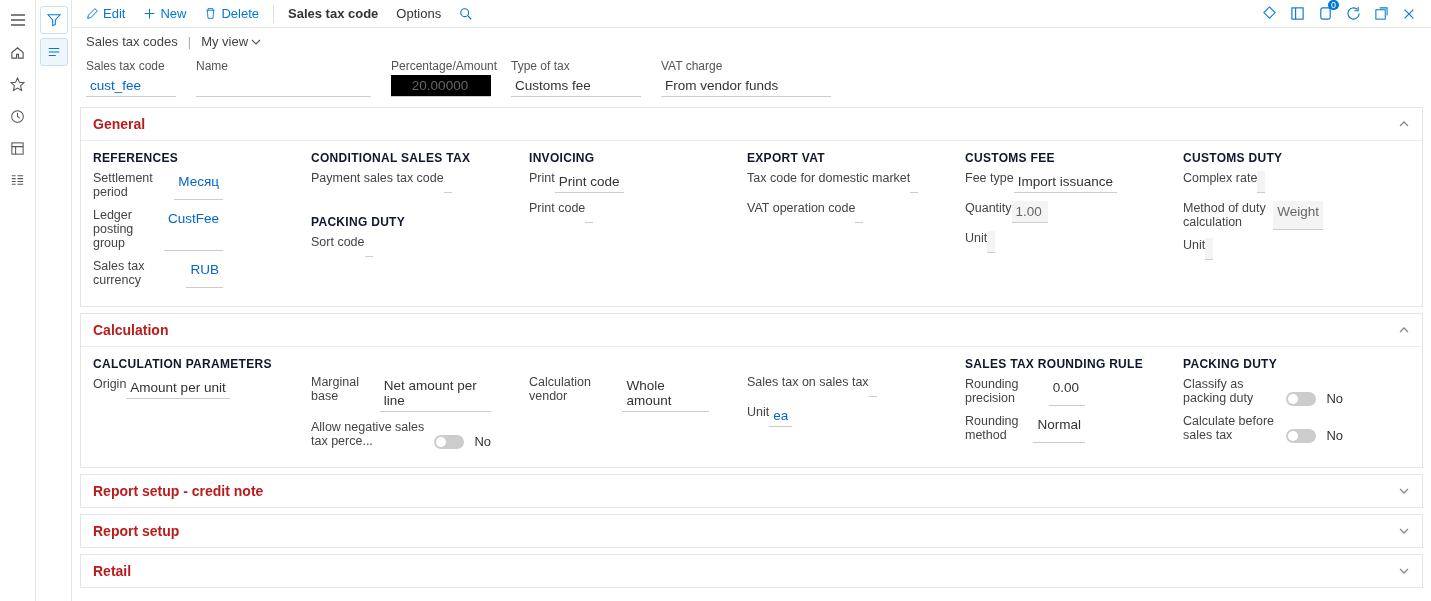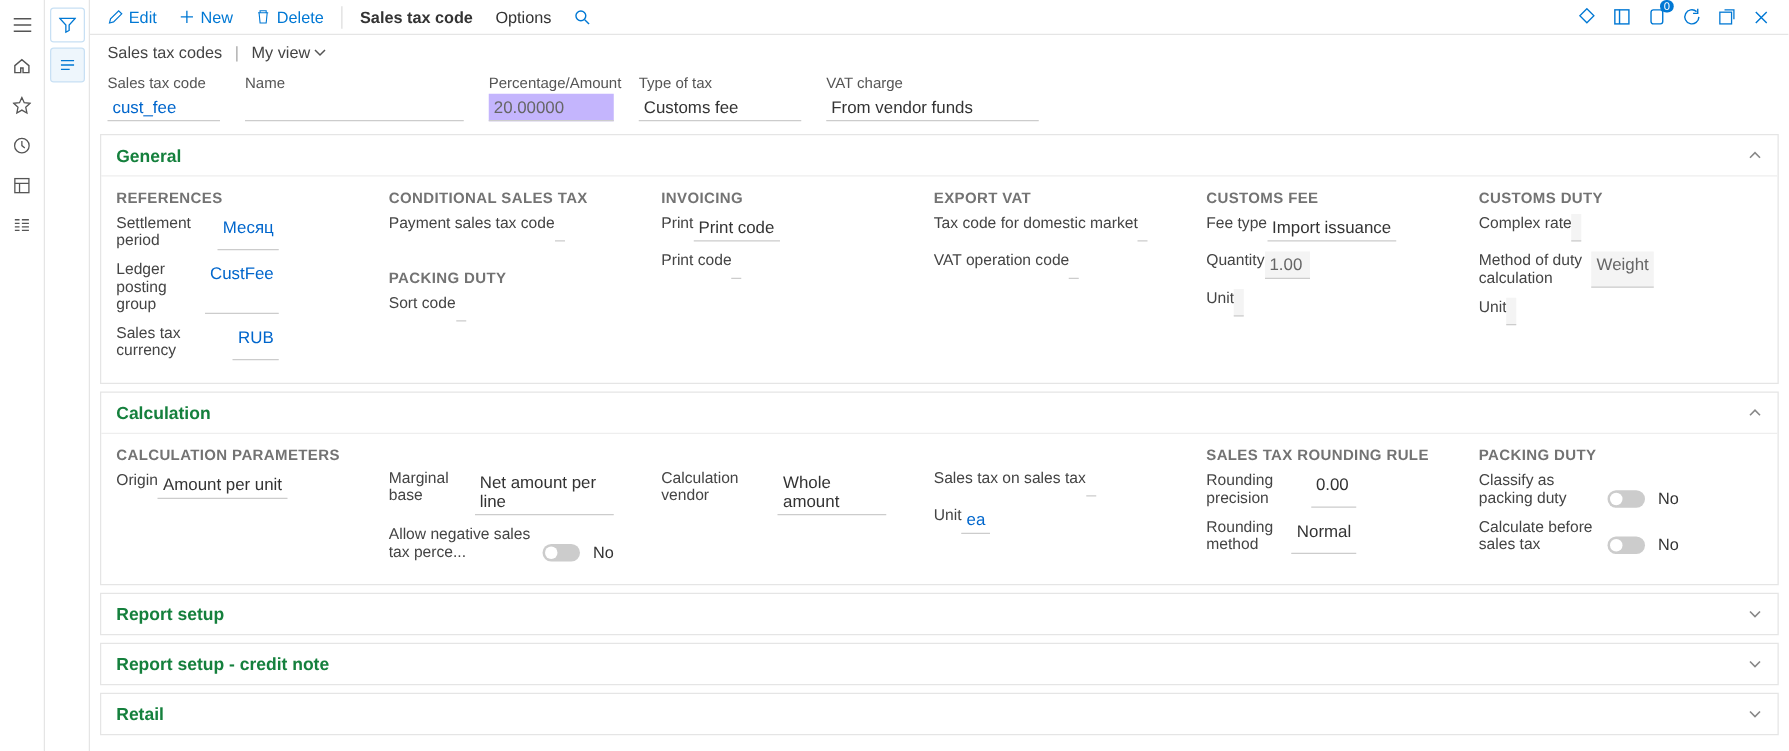--- a/index.html
+++ b/index.html
@@ -21,29 +21,29 @@
   .topbar .tb-right .ricon { width:20px; height:20px; display:flex; align-items:center; justify-content:center; color:#0078d4; cursor:pointer; position:relative;}
   .badge { position:absolute; top:-4px; right:-4px; background:#0078d4; color:#fff; font-size:9px; border-radius:8px; padding:0 3px;}
   .breadcrumb { padding:6px 14px 10px 14px; display:flex; align-items:flex-start; gap:10px; color:#444; font-size:13px;}
   .breadcrumb .bc-sep { color:#aaa;}
   .breadcrumb .myview { display:flex; align-items:center; gap:3px; cursor:pointer;}
   .headerfields { padding:0 14px 10px 14px; display:flex; gap:20px; }
   .field { display:flex; flex-direction:column; }
   .field .lbl { font-size:12px; color:#555; margin-bottom:2px;}
   .field .val { border-bottom:1px solid #ccc; padding:3px 4px 3px 4px; min-height:22px; font-size:13.5px; color:#333;}
   .field .val.link { color:#0066cc; }
-  .field .val.ro { background:#c4b5fd; color:#666; text-align:left; padding-right:6px;}
+  .field .val.ro { background:#000000; color:#666; text-align:center; padding-right:6px;}
   .hf1 { width:90px;} .hf2{width:175px;} .hf3{width:100px;} .hf4{width:130px;} .hf5{width:170px;}
   .content { flex:1; overflow-y:auto; padding:0 8px 20px 8px;}
   .fasttab { border:1px solid #e5e5e5; margin-bottom:6px; background:#fff;}
-  .fasttab-hdr { display:flex; align-items:center; padding:8px 12px; font-weight:600; font-size:14px; color:#15803d; cursor:pointer;justify-content:flex-end;}
+  .fasttab-hdr { display:flex; align-items:center; padding:8px 12px; font-weight:600; font-size:14px; color:#b91c1c; cursor:pointer;justify-content:flex-end;}
   .fasttab-hdr .chev { margin-left:auto; color:#888;}
   .fasttab-body { border-top:1px solid #eee; padding:10px 12px; display:flex; gap:28px; flex-wrap:wrap;}
   .col { display:flex; flex-direction:column; min-width:190px;}
-  .grp-title { font-size:12px; font-weight:700; color:#737373; letter-spacing:0.3px; margin-bottom:6px; text-transform:uppercase;}
+  .grp-title { font-size:12px; font-weight:700; color:#0f172a; letter-spacing:0.3px; margin-bottom:6px; text-transform:uppercase;}
   .grp-title.sub { margin-top:14px;}
   .ffield { margin-bottom:8px; display:flex; flex-direction:row; width:160px;}
   .ffield .lbl {font-size:12.5px; color:#444; margin-bottom:1px;}
   .ffield .val { border-bottom:1px solid #ccc; padding:3px 4px; min-height:22px; font-size:13.5px;}
   .ffield .val.link { color:#0066cc;}
   .ffield .val.ro { background:#f4f4f4; color:#666;text-align:center;}
   .ffield .val.num { text-align:right; padding-right:6px;}
   .ffield.wide { width:130px;}
   .toggle { display:inline-flex; align-items:flex-end; gap:10px; margin-top:4px;}
   .toggle .sw { width:30px; height:14px; border-radius:8px; background:#ccc; position:relative;}
@@ -377,31 +377,31 @@
                   <span class="sw"></span>
                   <span>No</span>
                 </div>
             </div>
           </div>
         </div>
       </div>
 
       <div class="fasttab collapsed">
         <div class="fasttab-hdr">
-          <span>Report setup</span>
+          <span>Report setup - credit note</span>
           <span class="chev">
               <svg width="12" height="12" viewBox="0 0 12 12">
                 <path d="M2 4l4 4 4-4" fill="none" stroke="#888" stroke-width="1.3"></path>
               </svg>
             </span>
         </div>
       </div>
       <div class="fasttab collapsed">
         <div class="fasttab-hdr">
-          <span>Report setup - credit note</span>
+          <span>Report setup</span>
           <span class="chev">
               <svg width="12" height="12" viewBox="0 0 12 12">
                 <path d="M2 4l4 4 4-4" fill="none" stroke="#888" stroke-width="1.3"></path>
               </svg>
             </span>
         </div>
       </div>
       <div class="fasttab collapsed">
         <div class="fasttab-hdr">
           <span>Retail</span>

